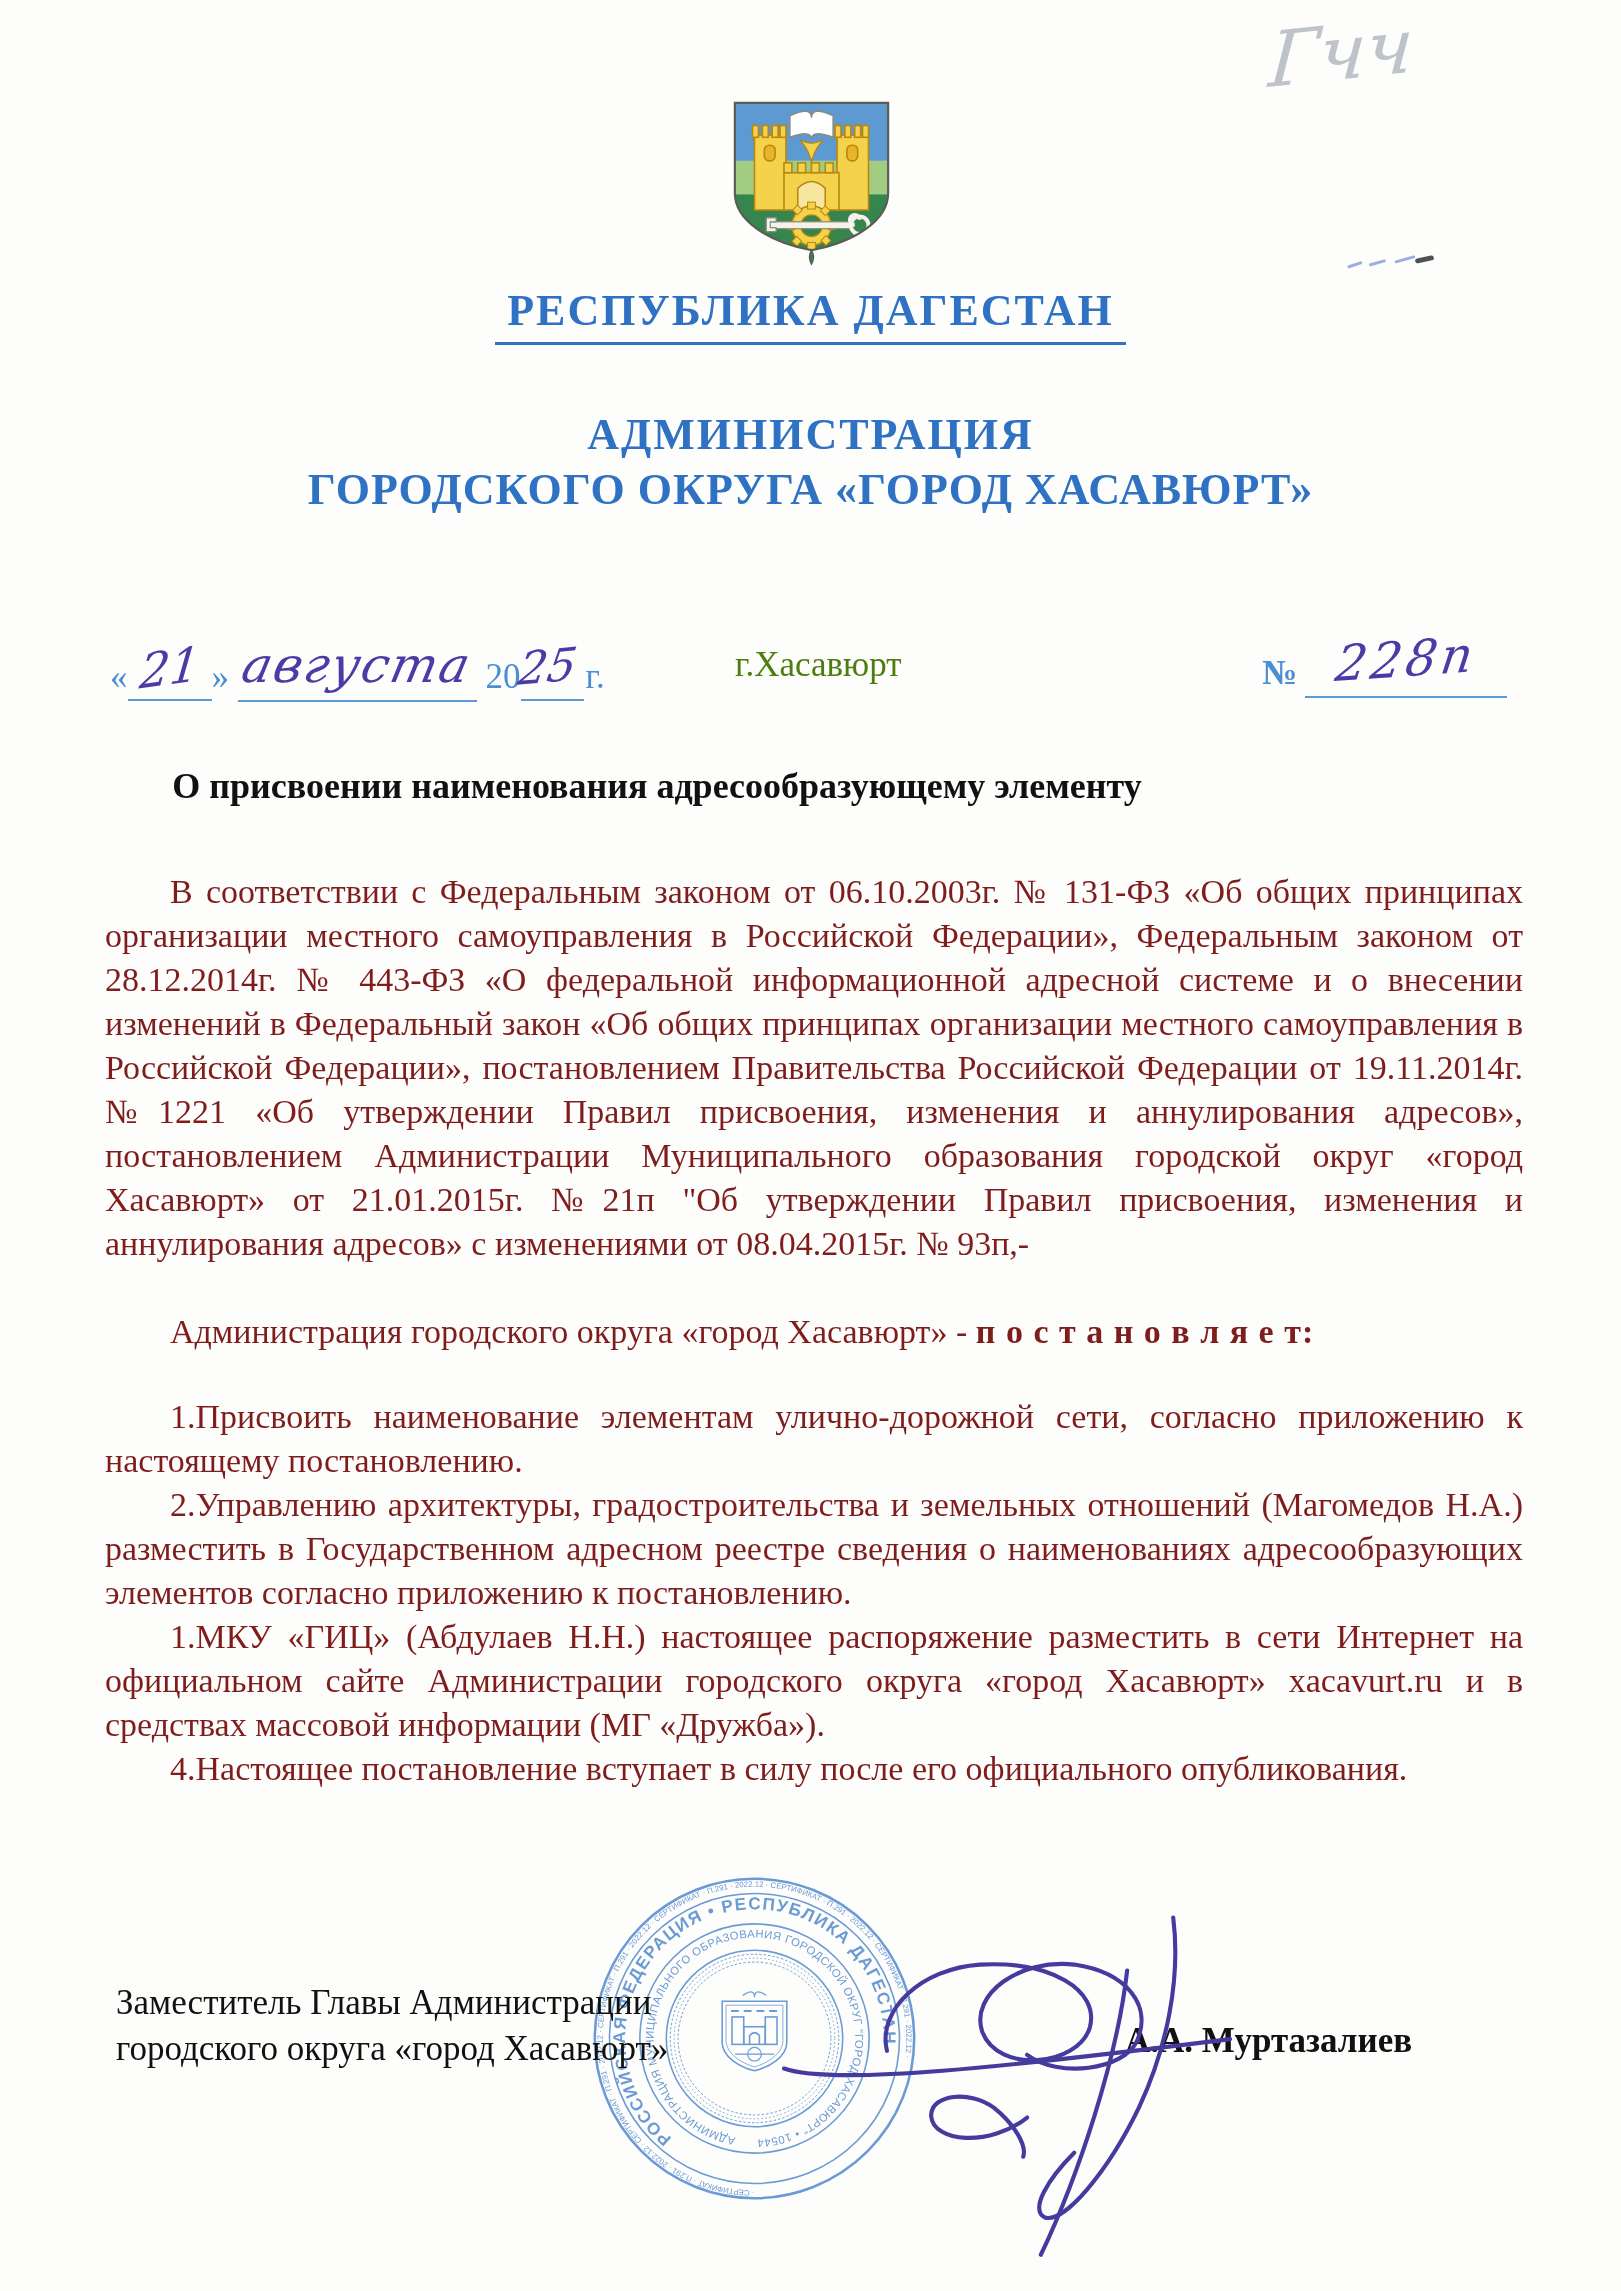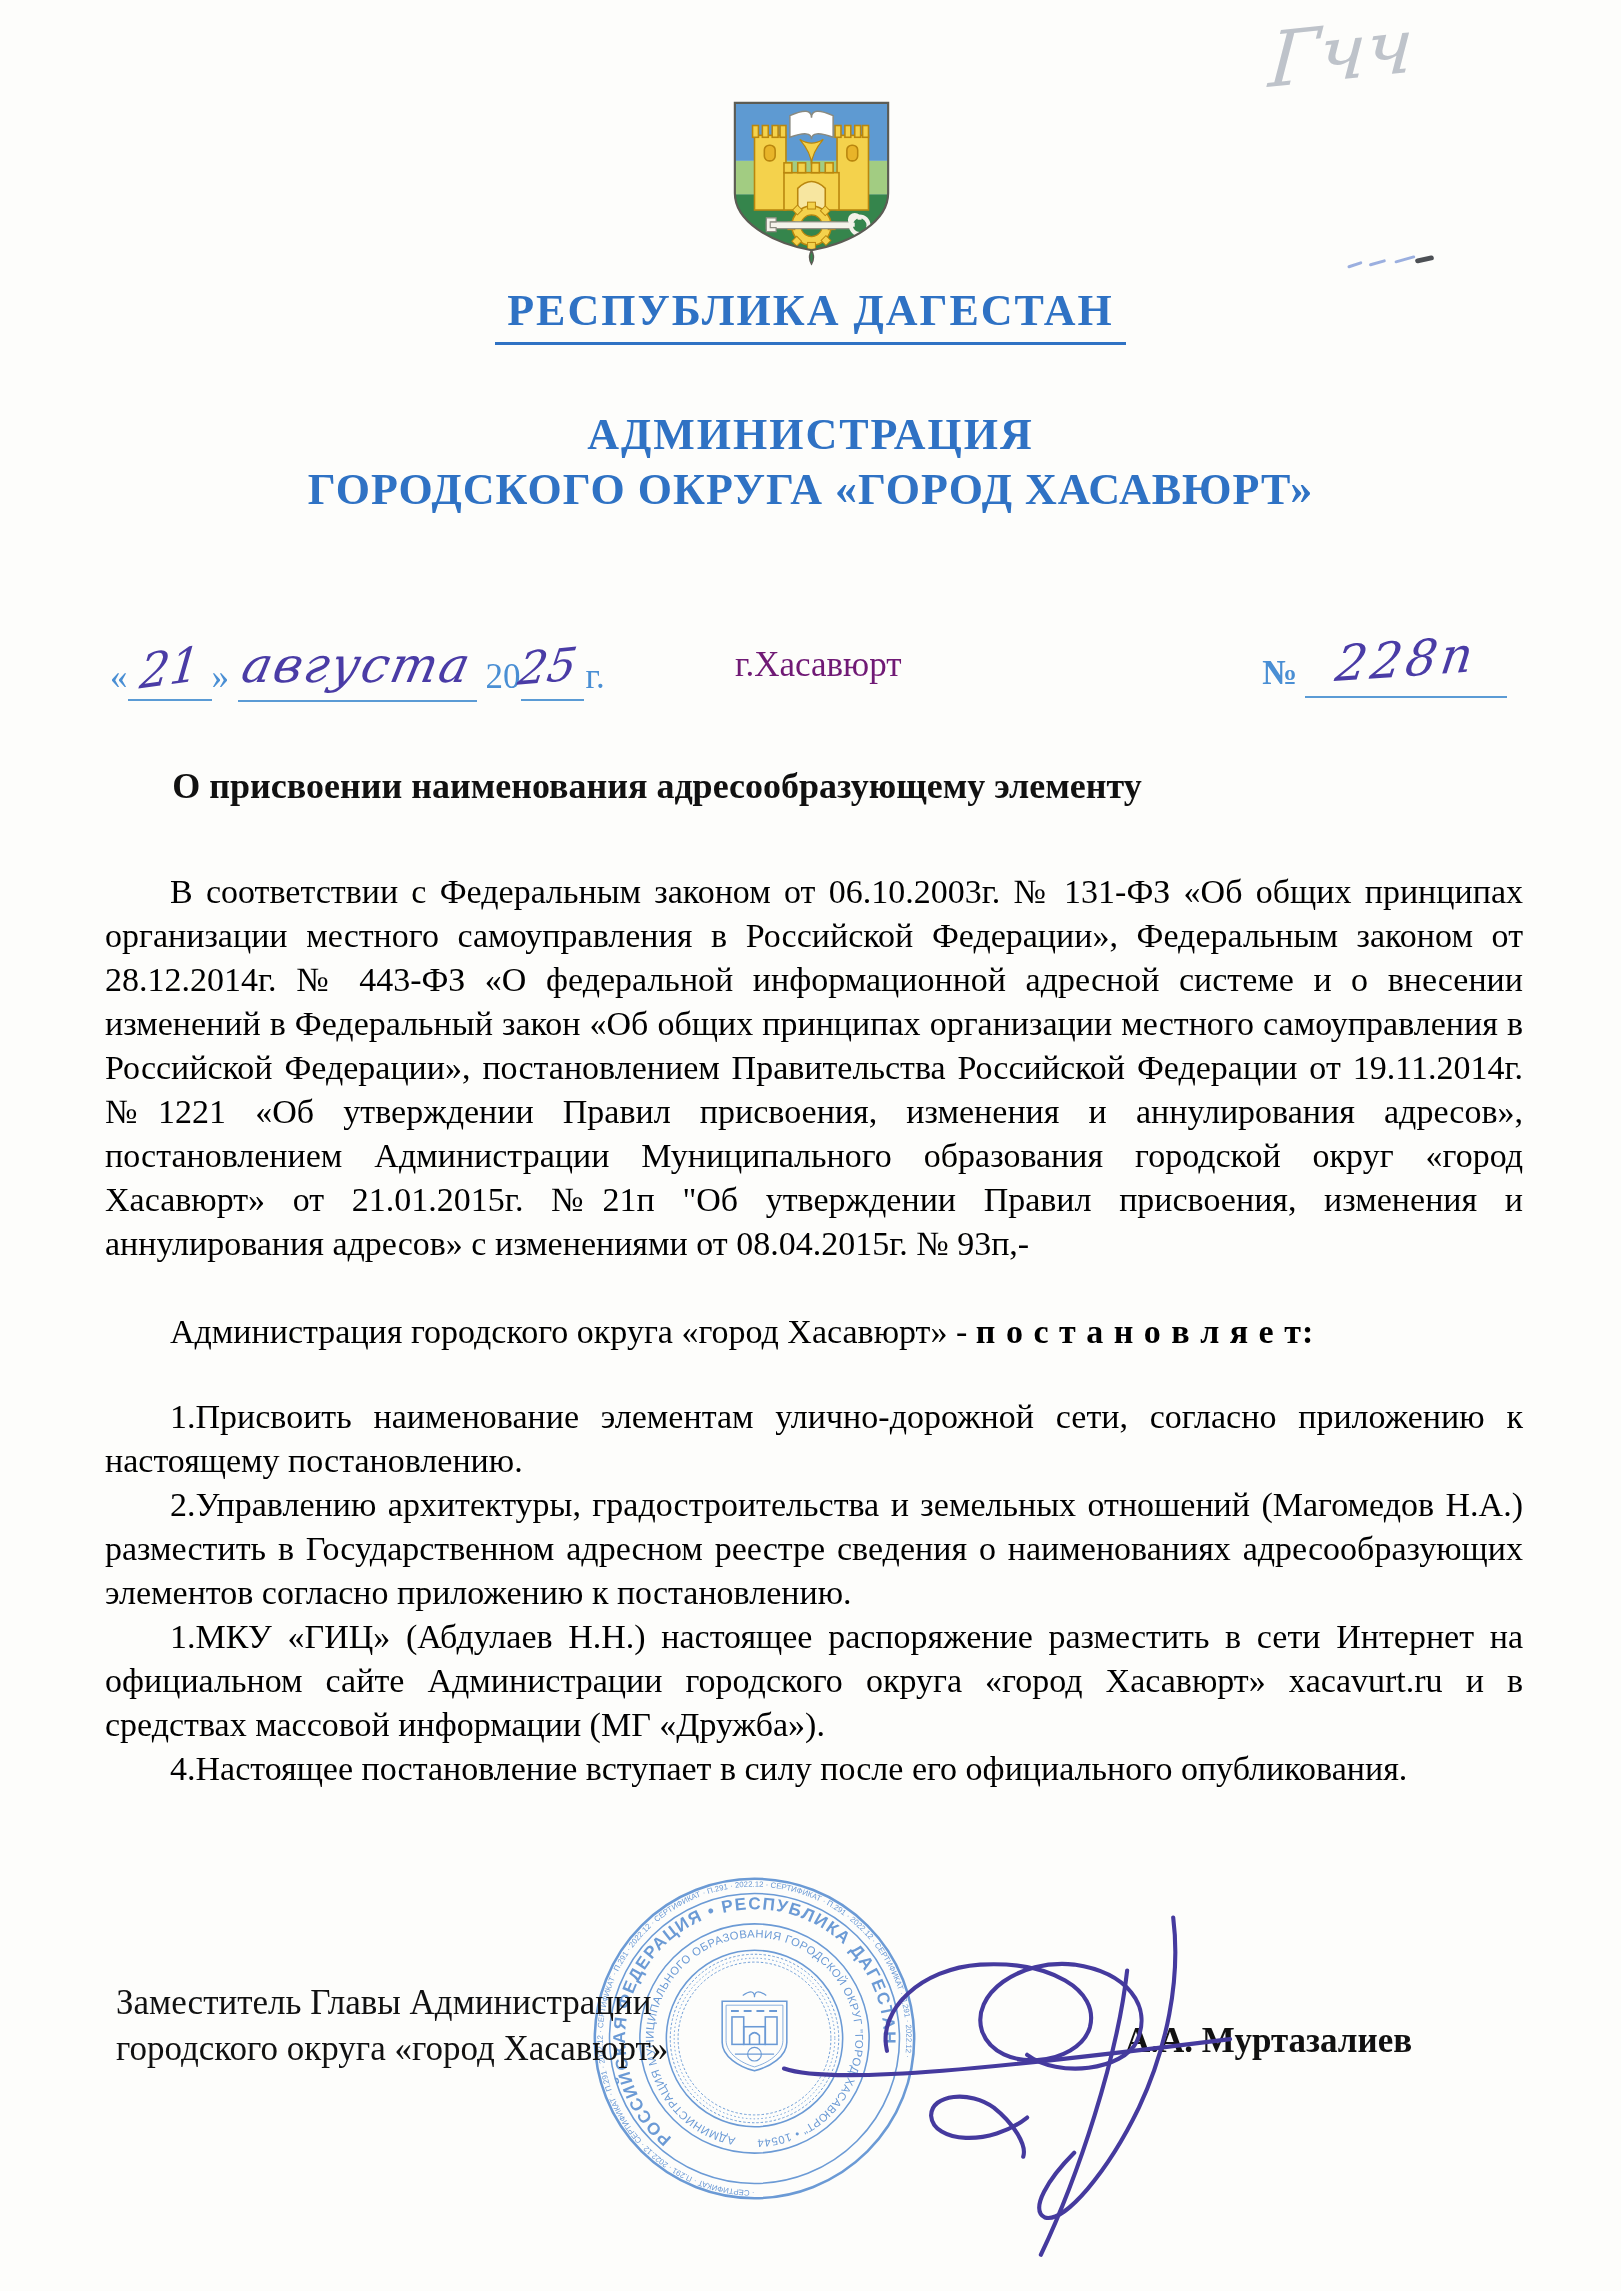--- a/index.html
+++ b/index.html
@@ -16,38 +16,38 @@
   .blue-head{position:absolute;left:0;width:1621px;text-align:center;color:#2f72c4;
         font-weight:bold;}
   .republic{top:285px;font-size:44px;letter-spacing:2px;}
   .republic .u{display:inline-block;border-bottom:3.9px solid #2f72c4;padding:0 11.8px 5.9px 11.8px;}
   .org1{top:409px;font-size:44px;letter-spacing:2px;}
   .org2{top:464px;font-size:44px;letter-spacing:1px;}
   .doctype{top:556px;font-size:45px;letter-spacing:3.9px;}
   
   .dateline{position:absolute;left:0;top:635px;width:1621px;height:78px;font-size:35px;color:#4a8fd4;}
   .dl-left{position:absolute;left:110px;top:7.8px;white-space:nowrap;}
-  .dl-city{position:absolute;left:735px;top:9.8px;color:#701a75;}
+  .dl-city{position:absolute;left:735px;top:9.8px;color:#4d7c0f;}
   .dl-right{position:absolute;left:1262px;top:3.9px;white-space:nowrap;}
   .line-seg{display:inline-block;border-bottom:2.9px solid #5b9bd5;text-align:center;position:relative;}
   .day-seg{width:84px;} .month-seg{width:239px;} .year-seg{width:63px;margin-right:2px;}
   .num-seg{width:202px;margin-left:7.8px;}
   .hw{font-family:"DejaVu Serif", serif;font-style:italic;color:#4a3ca6;
       display:inline-block;transform:skewX(-12deg);}
   .hw-day{font-size:47px;position:relative;top:-3.9px;transform:rotate(-8deg) skewX(-14deg);}
   .hw-month{font-size:49px;position:relative;top:-5.9px;letter-spacing:2px;}
   .hw-year{font-size:45px;position:relative;top:-5.9px;left:-3.9px;transform:rotate(-5deg) skewX(-14deg);}
   .hw-num{font-size:49px;position:relative;top:-7.8px;letter-spacing:3.9px;transform:rotate(-4deg) skewX(-12deg);}
   .nsign{font-weight:bold;}
   
   .doc-title{position:absolute;left:0;top:765px;width:1314px;text-align:center;
       font-size:36px;font-weight:bold;color:#111;}
   
   .body-text{position:absolute;left:105px;top:870px;width:1418px;font-size:34px;
-      line-height:44px;text-align:justify;color:#000000;}
+      line-height:44px;text-align:justify;color:#7f1d1d;}
   .body-text p{margin:0;text-indent:65px;}
   .p1{margin-bottom:44px !important;}
   .resolve{margin-bottom:41px !important;}
   .resolve .verb{font-weight:bold;letter-spacing:1px;}
   
   .sig-position{position:absolute;left:116px;top:1980px;font-size:35px;font-weight:normal;
       line-height:46px;color:#111;z-index:3;}
   .sig-name{position:absolute;left:1125px;top:2021px;font-size:35px;font-weight:bold;color:#111;z-index:3;}
   
   .stamp{position:absolute;left:586px;top:1870px;z-index:2;mix-blend-mode:multiply;opacity:.92;}

